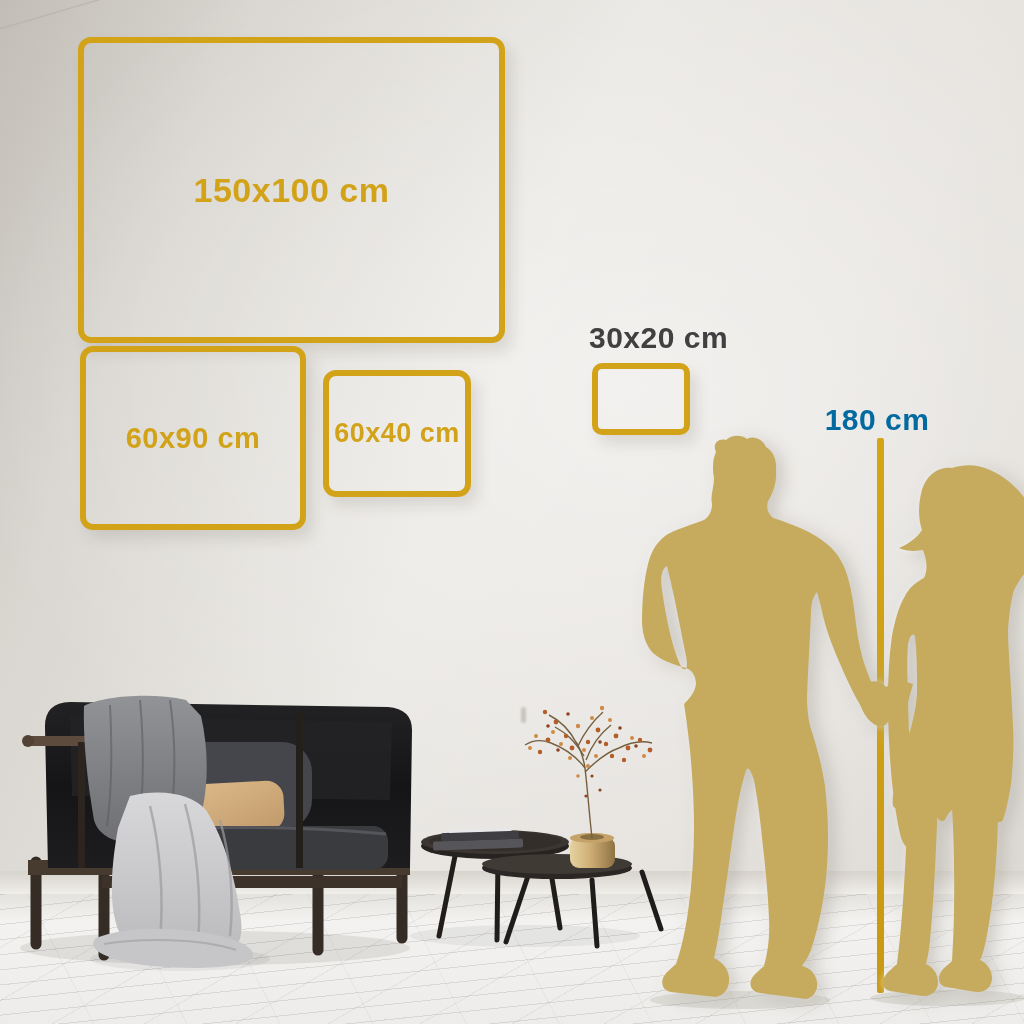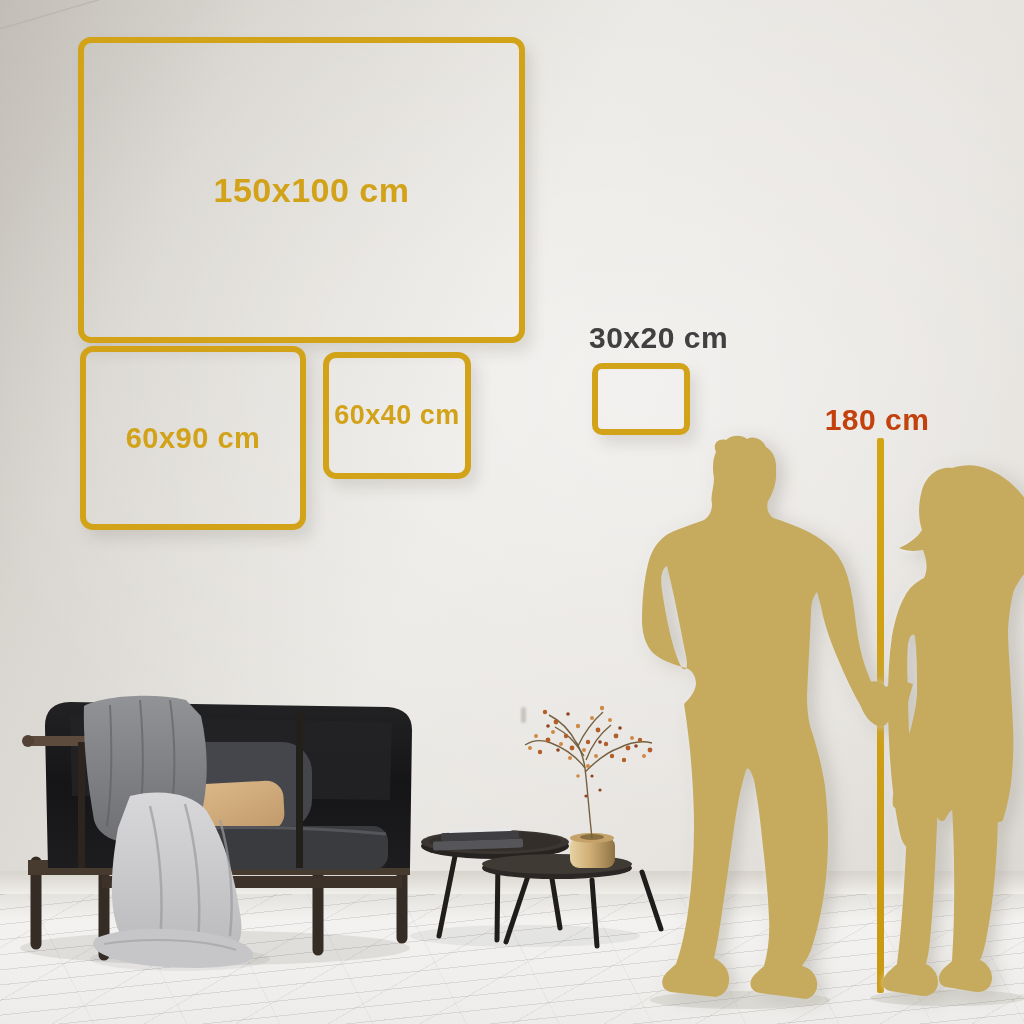--- a/index.html
+++ b/index.html
@@ -17,33 +17,33 @@
       repeating-linear-gradient(174deg, rgba(138,136,131,.22) 0 1px, rgba(0,0,0,0) 1px 15px),
       repeating-linear-gradient(150deg, rgba(138,136,131,.13) 0 1px, rgba(0,0,0,0) 1px 46px),
       repeating-linear-gradient(63deg, rgba(150,148,143,.10) 0 1px, rgba(0,0,0,0) 1px 83px),
       linear-gradient(180deg,#e4e2de 0,#f3f2f0 26px,#edecea 100%);}
   .smudge{position:absolute;left:521px;top:707px;width:5px;height:16px;border-radius:3px;
     background:rgba(118,114,106,.30);filter:blur(1px);}
   .frame{position:absolute;border:6px solid #d2a219;border-radius:13px;
     box-shadow:7px 9px 14px rgba(108,102,90,.17);
     display:flex;align-items:center;justify-content:center;}
   .frame .flabel{color:#d2a219;font-weight:bold;letter-spacing:.5px;white-space:nowrap;}
-  .f-150x100{left:78px;top:37px;width:415px;height:294px;padding-left:20px;}
+  .f-150x100{left:78px;top:37px;width:415px;height:294px;}
   .f-150x100 .flabel{font-size:34px;}
   .f-120x80{left:565px;top:35px;width:356px;height:234px;}
   .f-120x80 .flabel{font-size:34px;}
   .f-60x90{left:80px;top:346px;width:214px;height:172px;}
   .f-60x90 .flabel{font-size:29px;}
-  .f-60x40{left:323px;top:352px;width:136px;height:115px;}
+  .f-60x40{left:323px;top:370px;width:136px;height:115px;}
   .f-60x40 .flabel{font-size:27px;}
   .f-30x20{left:592px;top:363px;width:86px;height:60px;border-width:6px;border-radius:10px;}
   .label-30x20{position:absolute;left:589px;top:321px;color:#404040;font-weight:bold;
     font-size:30px;letter-spacing:.5px;white-space:nowrap;}
   .label-180{position:absolute;left:877px;top:403px;transform:translateX(-50%);
-    color:#c2410c;font-weight:bold;font-size:30px;letter-spacing:.5px;white-space:nowrap;}
+    color:#0369a1;font-weight:bold;font-size:30px;letter-spacing:.5px;white-space:nowrap;}
   .vline{position:absolute;left:877px;top:438px;width:7px;height:555px;
     background:linear-gradient(#d4a513,#c99a12);border-radius:2px;}
   .scene{position:absolute;inset:0;pointer-events:none;}
   .sil{filter:drop-shadow(7px 4px 9px rgba(135,127,112,.38)) drop-shadow(0 0 3px rgba(255,255,255,.65));}
 </style>
 </head>
 <body>
 
 <div class="canvas">
 

